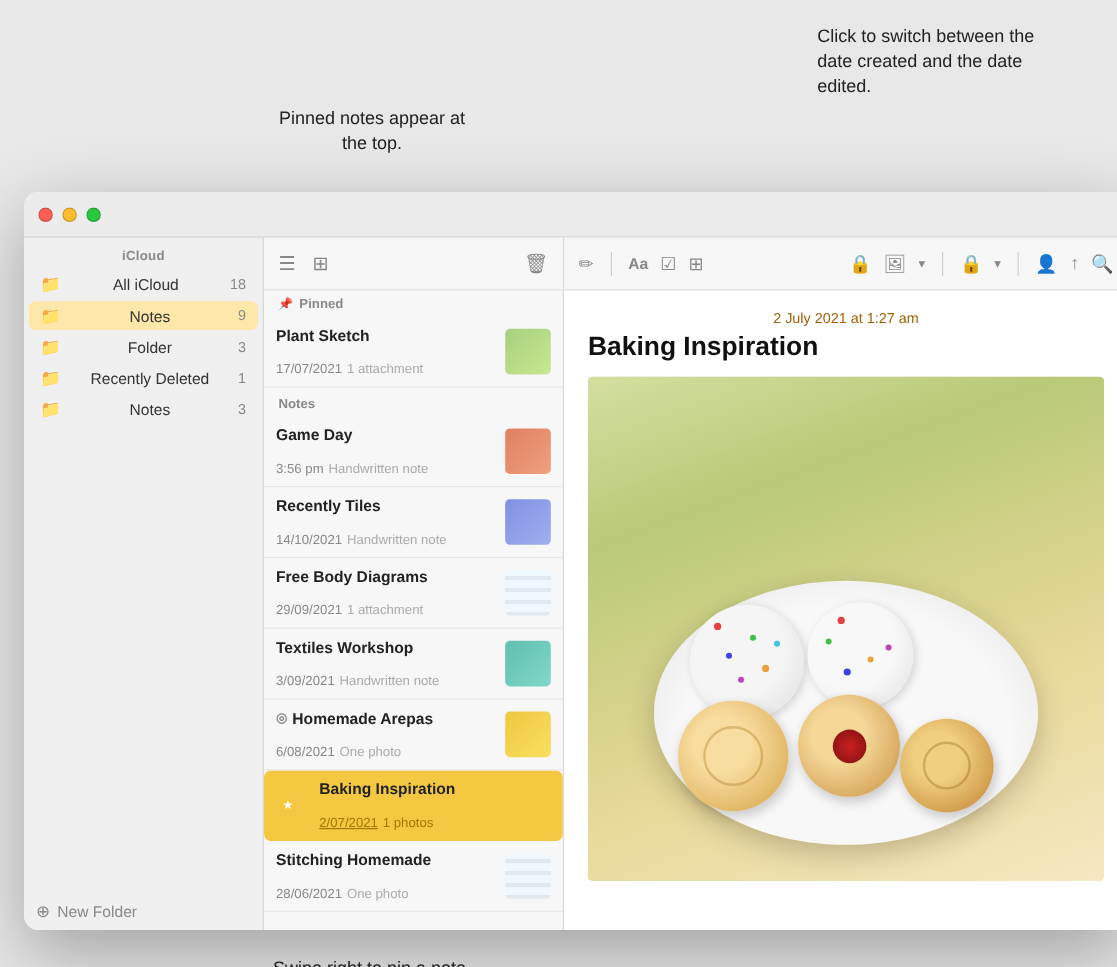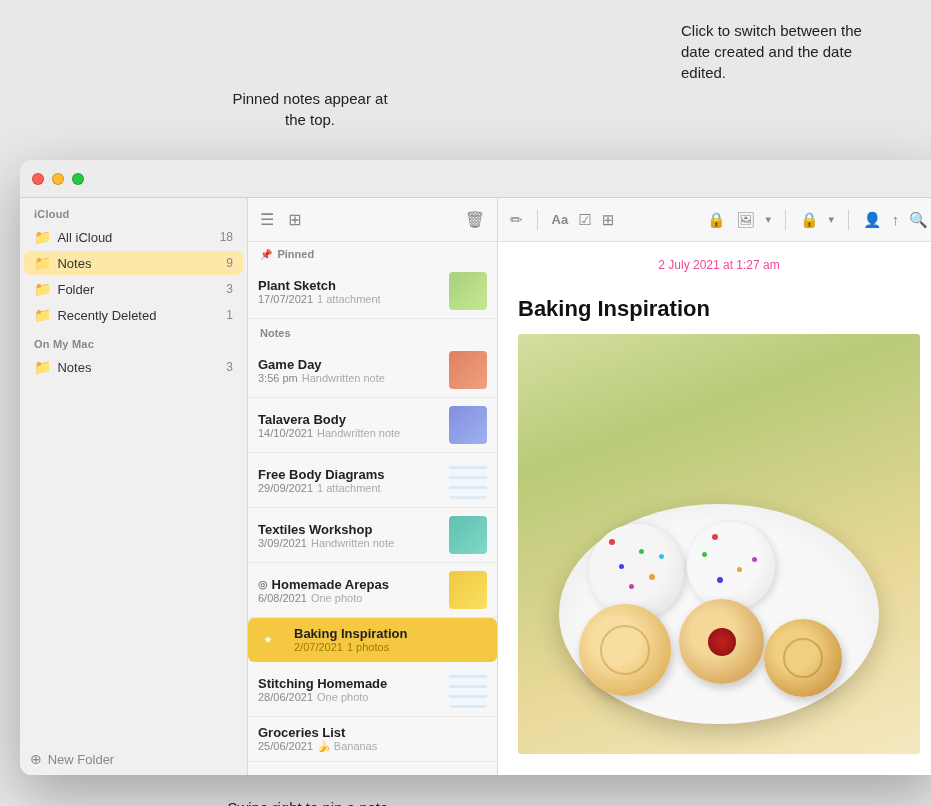--- a/index.html
+++ b/index.html
@@ -100,26 +100,27 @@
 
     
     .content-area {
       display: flex;
       flex: 1;
       overflow: hidden;
     }
 
     
     .sidebar {
-      width: 228px;
+      width: 200px;
       background: #f0f0f0;
       border-right: 1px solid #d8d8d8;
       display: flex;
       flex-direction: column;
       flex-shrink: 0;
+      text-align: center;
     }
     .sidebar-section-label {
       font-size: 11px;
       font-weight: 600;
       color: #888;
       padding: 10px 14px 4px;
       letter-spacing: 0.02em;
     }
     .sidebar-item {
       display: flex;
@@ -193,21 +194,21 @@
 
     .note-item {
       display: flex;
       align-items: center;
       padding: 8px 10px;
       border-bottom: 1px solid #e8e8e8;
       cursor: pointer;
       gap: 16px;
     }
     .note-item.active { background: #f5c842; border-radius: 6px; border-bottom-color: transparent; }
-    .note-item.active .note-date { color: #a07800; }
+    .note-item.active .note-date { color: #a07800; text-decoration: underline; }
     .note-item.active .note-subtitle { color: #a07800; }
 
     .note-pin-icon {
       width: 20px;
       height: 20px;
       background: #f5c842;
       border-radius: 4px;
       display: flex;
       align-items: center;
       justify-content: center;
@@ -223,20 +224,21 @@
       color: #222;
       white-space: nowrap;
       overflow: hidden;
       text-overflow: ellipsis;
     }
     .note-meta {
       font-size: 11px;
       color: #888;
       display: flex;
       gap: 4px;
+      margin-top: 15px;
     }
     .note-date { font-weight: 500; }
     .note-subtitle { color: #aaa; }
 
     .note-thumb {
       width: 38px;
       height: 38px;
       border-radius: 4px;
       background: #ddd;
       flex-shrink: 0;
@@ -279,23 +281,23 @@
       background: #d0d0d0;
       margin: 0 4px;
     }
     .note-detail-content {
       flex: 1;
       padding: 16px 20px;
       overflow-y: auto;
     }
     .note-detail-date {
       font-size: 12px;
-      color: #ec4899;
+      color: #a16207;
       text-align: center;
-      margin-bottom: 24px;
+      margin-bottom: 4px;
     }
     .note-detail-title {
       font-size: 22px;
       font-weight: 700;
       color: #111;
       margin-bottom: 12px;
     }
     .note-detail-image {
       width: 100%;
       height: 420px;
@@ -379,21 +381,20 @@
           <span class="sidebar-item-label">Folder</span>
           <span class="sidebar-item-count">3</span>
         </div>
 
         <div class="sidebar-item">
           <span class="folder-icon">📁</span>
           <span class="sidebar-item-label">Recently Deleted</span>
           <span class="sidebar-item-count">1</span>
         </div>
 
-        <div class="sidebar-section-label">On My Mac</div>
 
         <div class="sidebar-item">
           <span class="folder-icon">📁</span>
           <span class="sidebar-item-label">Notes</span>
           <span class="sidebar-item-count">3</span>
         </div>
 
         <div class="sidebar-bottom">
           <span style="color:#888;font-size:14px;">⊕</span>
           <span class="new-folder-label">New Folder</span>
@@ -433,21 +434,21 @@
             <div class="note-meta">
               <span class="note-date">3:56 pm</span>
               <span class="note-subtitle">Handwritten note</span>
             </div>
           </div>
           <div class="note-thumb thumb-red"></div>
         </div>
 
         <div class="note-item">
           <div class="note-text-block">
-            <div class="note-title">Talavera Body</div>
+            <div class="note-title">Recently Tiles</div>
             <div class="note-meta">
               <span class="note-date">14/10/2021</span>
               <span class="note-subtitle">Handwritten note</span>
             </div>
           </div>
           <div class="note-thumb thumb-blue"></div>
         </div>
 
         <div class="note-item">
           <div class="note-text-block">
@@ -501,29 +502,20 @@
           <div class="note-text-block">
             <div class="note-title">Stitching Homemade</div>
             <div class="note-meta">
               <span class="note-date">28/06/2021</span>
               <span class="note-subtitle">One photo</span>
             </div>
           </div>
           <div class="note-thumb thumb-grid"></div>
         </div>
 
-        <div class="note-item">
-          <div class="note-text-block">
-            <div class="note-title">Groceries List</div>
-            <div class="note-meta">
-              <span class="note-date">25/06/2021</span>
-              <span class="note-subtitle">🍌 Bananas</span>
-            </div>
-          </div>
-        </div>
       </div>
 
       <div class="note-detail">
 
         <div class="note-detail-toolbar">
           <span class="detail-toolbar-icon">✏</span>
           <div class="detail-toolbar-divider"></div>
           <span class="detail-toolbar-icon" style="font-size:13px;font-weight:600;">Aa</span>
           <span class="detail-toolbar-icon">☑</span>
           <span class="detail-toolbar-icon">⊞</span>

